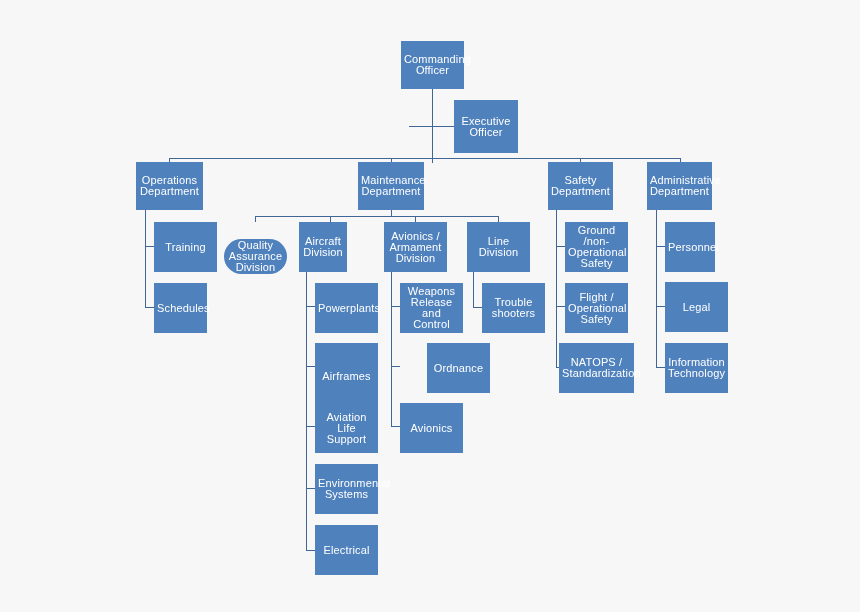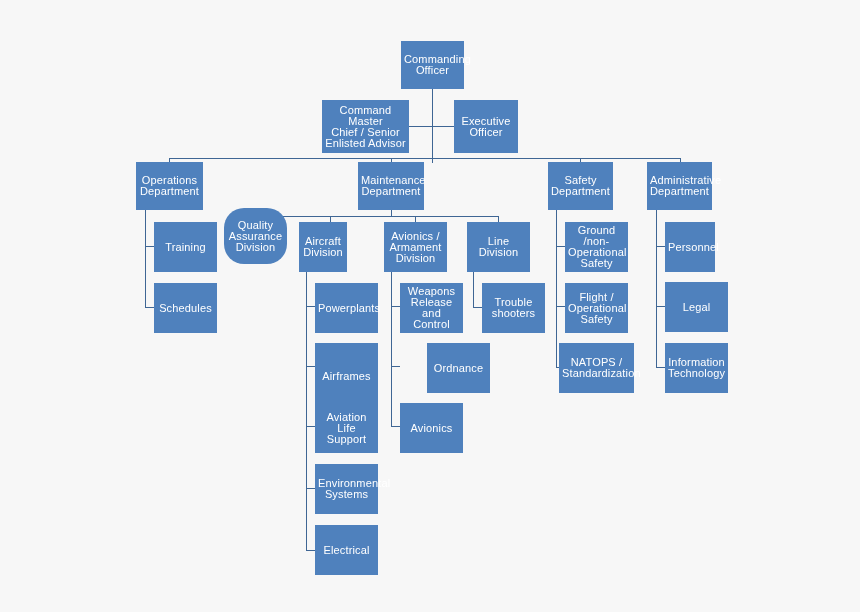--- a/index.html
+++ b/index.html
@@ -100,25 +100,20 @@
   <div class="conn v" style="left:656px; top:210px; height:157px;"></div>
   <div class="conn h" style="left:656px; top:246px; width:9px;"></div>
   <div class="conn h" style="left:656px; top:306px; width:9px;"></div>
   <div class="conn h" style="left:656px; top:367px; width:9px;"></div>
 
   <div class="node" style="left:401px; top:41px; width:63px; height:48px;">
     <span>Commanding
 Officer</span>
   </div>
 
-  <div class="node" style="left:322px; top:100px; width:87px; height:53px;">
-    <span>Command Master
-Chief / Senior
-Enlisted Advisor</span>
-  </div>
 
   <div class="node" style="left:454px; top:100px; width:64px; height:53px;">
     <span>Executive
 Officer</span>
   </div>
 
   <div class="node" style="left:136px; top:162px; width:67px; height:48px;">
     <span>Operations
 Department</span>
   </div>
@@ -135,25 +130,25 @@
 
   <div class="node" style="left:647px; top:162px; width:65px; height:48px;">
     <span>Administrative
 Department</span>
   </div>
 
   <div class="node" style="left:154px; top:222px; width:63px; height:50px;">
     <span>Training</span>
   </div>
 
-  <div class="node" style="left:154px; top:283px; width:63px; height:50px;align-items:center;">
+  <div class="node" style="left:154px; top:283px; width:53px; height:50px;align-items:center;">
     <span>Schedules</span>
   </div>
 
-  <div class="node" style="left:224px; top:208px; width:63px; height:56px;border-radius:20px;">
+  <div class="node" style="left:224px; top:239px; width:63px; height:35px;border-radius:20px;">
     <span>Quality
 Assurance
 Division</span>
   </div>
 
   <div class="node" style="left:299px; top:222px; width:48px; height:50px;">
     <span>Aircraft
 Division</span>
   </div>
 

